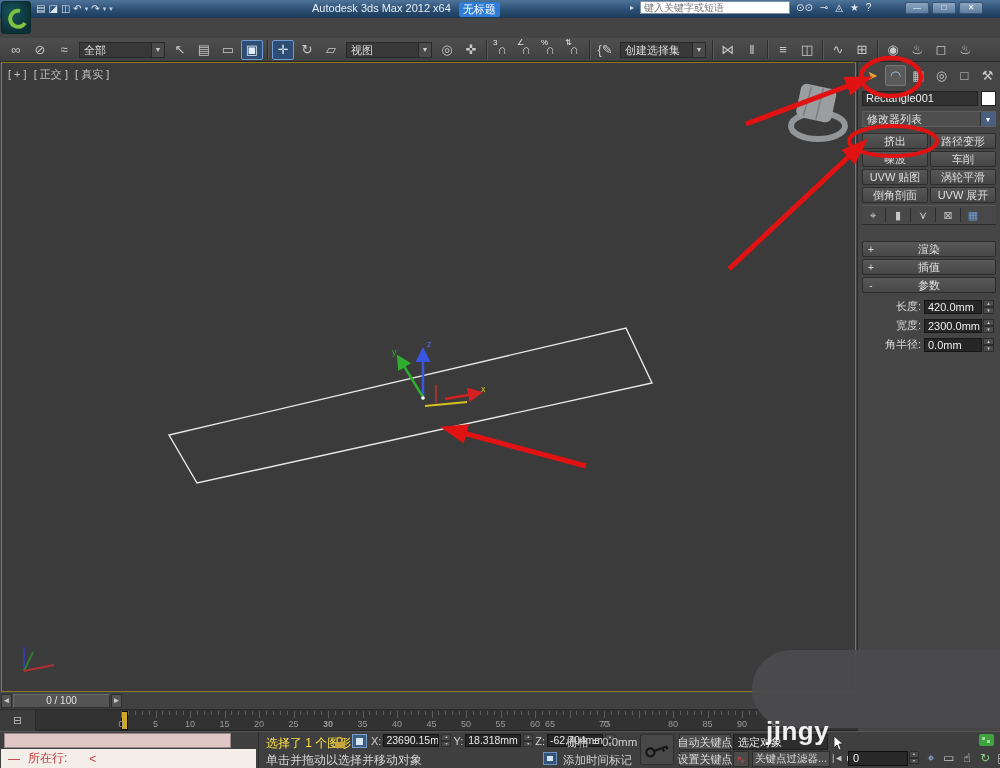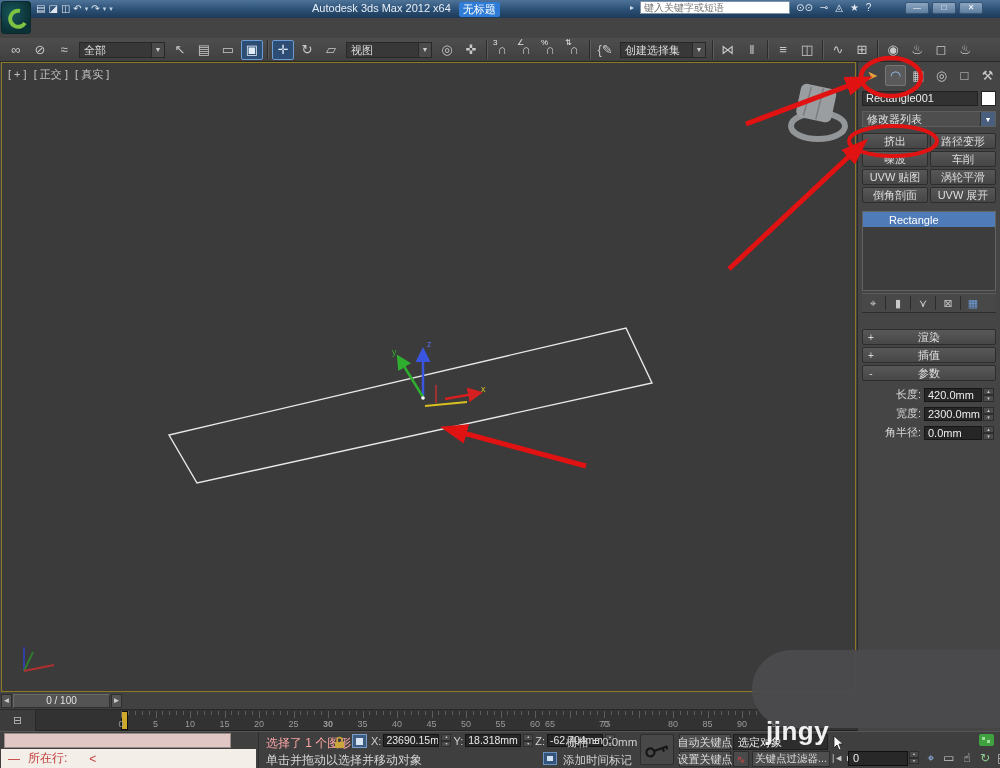--- a/index.html
+++ b/index.html
@@ -96,21 +96,21 @@
   .tick{position:absolute;width:1px;background:#5d5d5d;top:1px;}
   .tlabel{position:absolute;top:9px;width:18px;margin-left:-9px;text-align:center;font-size:9px;color:#9b9b9b;}
   .fmark{position:absolute;left:121px;top:1px;width:7px;height:19px;background:#cfa92c;border:1px solid #111;}
   
   .statusbar{position:absolute;left:0;top:731px;width:1000px;height:37px;background:#3f3f3f;border-top:1px solid #565656;}
   .lst-pink{position:absolute;left:4px;top:1px;width:227px;height:15px;background:#e0c6c5;border:1px solid #9a8a88;}
   .lst-white{position:absolute;left:1px;top:17px;width:255px;height:19px;background:#f3eee7;display:flex;
     align-items:center;color:#c23b3b;font-size:12px;}
   .lst-white .d1{margin-left:7px;}.lst-white .d2{margin-left:8px;}.lst-white .d3{margin-left:22px;}
   .lst-div{position:absolute;left:258px;top:0;width:1px;height:37px;background:#2d2d2d;}
-  .st-sel{position:absolute;left:266px;top:3px;font-size:12px;color:#fca5a5;}
+  .st-sel{position:absolute;left:266px;top:3px;font-size:12px;color:#fde047;}
   .st-prompt{position:absolute;left:266px;top:20px;font-size:12px;color:#d6d6d6;}
   .st-lock{position:absolute;left:333px;top:3px;}
   .st-abs{position:absolute;left:352px;top:2px;width:15px;height:14px;background:#3f5d80;border:1px solid #79a0cc;
     display:flex;align-items:center;justify-content:center;}
   .st-abs i{width:7px;height:7px;background:#d7e4f2;display:block;}
   .coords{position:absolute;left:371px;top:2px;display:flex;align-items:center;gap:2px;}
   .coords .clabel{font-size:11px;color:#cfcfcf;}
   .coords .cfield{width:56px;height:13px;background:#262626;border:1px solid #141414;color:#e8e8e8;
     font-size:10.5px;padding-left:2px;line-height:11px;white-space:nowrap;overflow:hidden;}
   .cspin{width:10px;height:13px;display:flex;flex-direction:column;}
@@ -302,23 +302,20 @@
     </div>
     <div class="modbtns" id="modBtns">
         <div class="mod-btn">挤出</div>
         <div class="mod-btn">路径变形</div>
         <div class="mod-btn">噪波</div>
         <div class="mod-btn">车削</div>
         <div class="mod-btn">UVW 贴图</div>
         <div class="mod-btn">涡轮平滑</div>
         <div class="mod-btn">倒角剖面</div>
         <div class="mod-btn">UVW 展开</div>
-      </div>
-    <div class="stack" id="stackBox">
-        <div class="stack-item sel">Rectangle</div>
       </div>
     <div class="stackbar" id="stackBar">
         <span class="sb-icon">⌖</span>
         <span class="sb-sep"></span>
         <span class="sb-icon">▮</span>
         <span class="sb-sep"></span>
         <span class="sb-icon">⋎</span>
         <span class="sb-sep"></span>
         <span class="sb-icon">⊠</span>
         <span class="sb-sep"></span>

